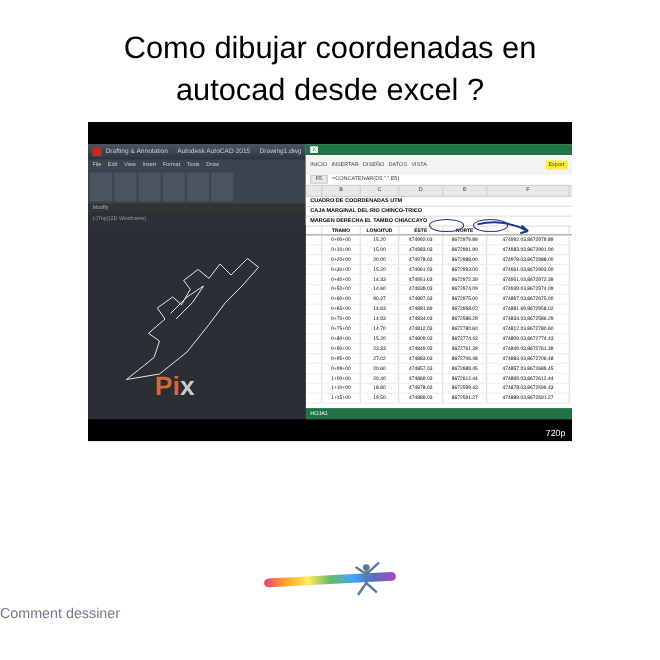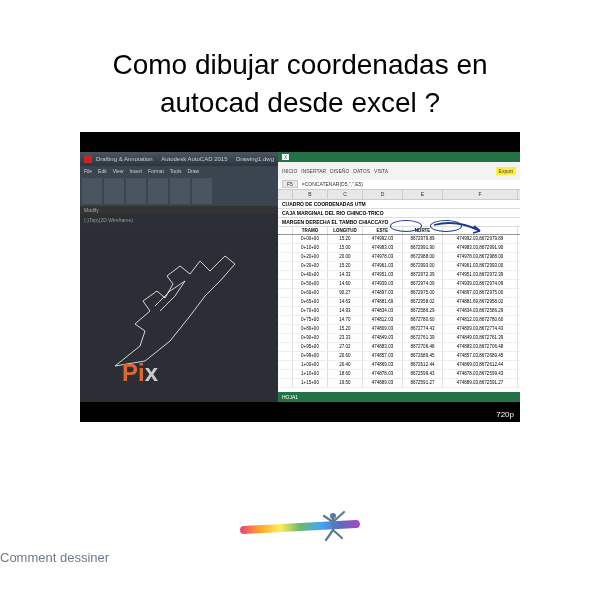--- a/index.html
+++ b/index.html
@@ -1,33 +1,33 @@
 <!DOCTYPE html>
 <html><head>
 <meta charset="utf-8">
 <style>
 * { margin: 0; padding: 0; box-sizing: border-box; }
 body { width: 600px; height: 600px; background: #fff; font-family: Arial, sans-serif; position: relative; }
-.title-area { text-align: center; padding: 25px 60px 10px; margin-top: 21px; }
+.title-area { text-align: center; padding: 25px 60px 10px; }
 .title-text { font-size: 28px; font-weight: normal; color: #000; line-height: 1.35; }
 .screenshot-container { width: 440px; height: 290px; margin: 0 auto; background: #000; position: relative; overflow: hidden; }
 .black-bar-top { height: 20px; background: #000; }
 .app-window { display: flex; height: 250px; background: #333; }
 .autocad-panel { width: 45%; background: #333; display: flex; flex-direction: column; }
 .autocad-titlebar { height: 14px; background: linear-gradient(#4a5560, #2a3540); display: flex; align-items: center; padding: 0 4px; font-size: 6px; color: #ccc; }
 .autocad-logo { width: 8px; height: 8px; background: #c62828; margin-right: 4px; }
 .autocad-menu { height: 10px; background: #3a4550; display: flex; gap: 6px; padding: 0 4px; font-size: 5px; color: #ccc; align-items: center; }
 .autocad-ribbon { height: 30px; background: #3a4550; display: flex; gap: 2px; padding: 2px; }
 .ribbon-btn { width: 20px; background: #4a5560; border-radius: 1px; }
 .ribbon-label { font-size: 5px; color: #aaa; padding: 1px 4px; }
 .autocad-tabs { height: 12px; background: #2a3035; display: flex; align-items: center; padding: 0 4px; font-size: 5px; color: #999; }
 .autocad-canvas { flex: 1; background: #2b2f35; position: relative; }
 .drawing { position: absolute; top: 10px; left: 15px; width: 160px; height: 150px; }
 .polyline { stroke: #fff; stroke-width: 0.8; fill: none; }
-.watermark { position: absolute; bottom: 15px; left: 42px; font-size: 24px; font-weight: bold; }
+.watermark { position: absolute; bottom: 15px; left: 61px; font-size: 24px; font-weight: bold; }
 .watermark .p { color: #d63; }
 .watermark .i { color: #d63; }
 .watermark .x { color: #ccc; }
 .excel-panel { width: 55%; background: #fff; display: flex; flex-direction: column; font-size: 5px; }
 .excel-titlebar { height: 10px; background: #217346; display: flex; align-items: center; padding: 0 4px; color: #fff; font-size: 5px; }
 .excel-ribbon { height: 18px; background: #f3f3f3; display: flex; gap: 4px; padding: 2px 4px; font-size: 5px; color: #444; align-items: center; }
 .excel-highlight { background: #ffeb3b; padding: 1px 3px; font-size: 5px; margin-left: auto; }
 .excel-formula { height: 10px; background: #fff; border-bottom: 1px solid #ccc; padding: 1px 4px; font-size: 5px; color: #333; display: flex; align-items: center; }
 .formula-cell { background: #e8e8e8; padding: 0 4px; margin-right: 4px; border: 1px solid #ccc; }
 .excel-headers { height: 10px; background: #e8e8e8; display: flex; border-bottom: 1px solid #ccc; }

